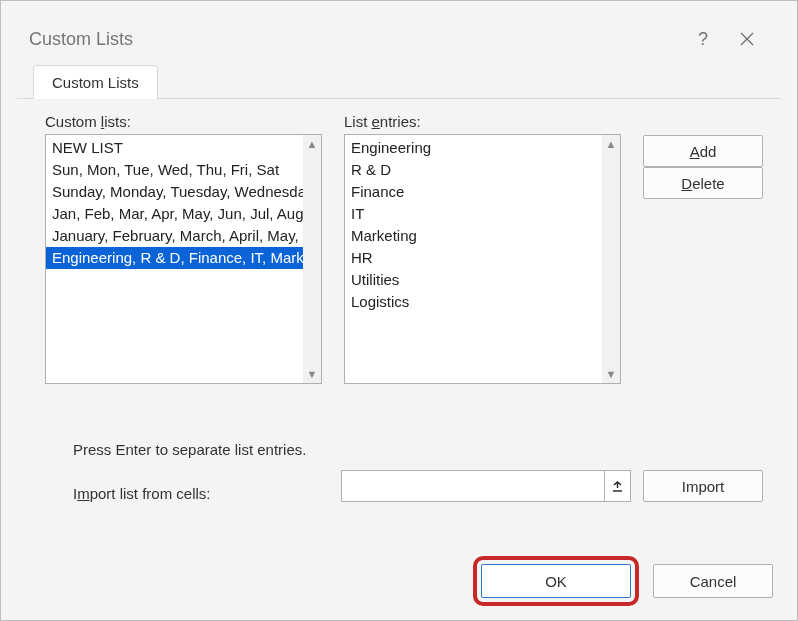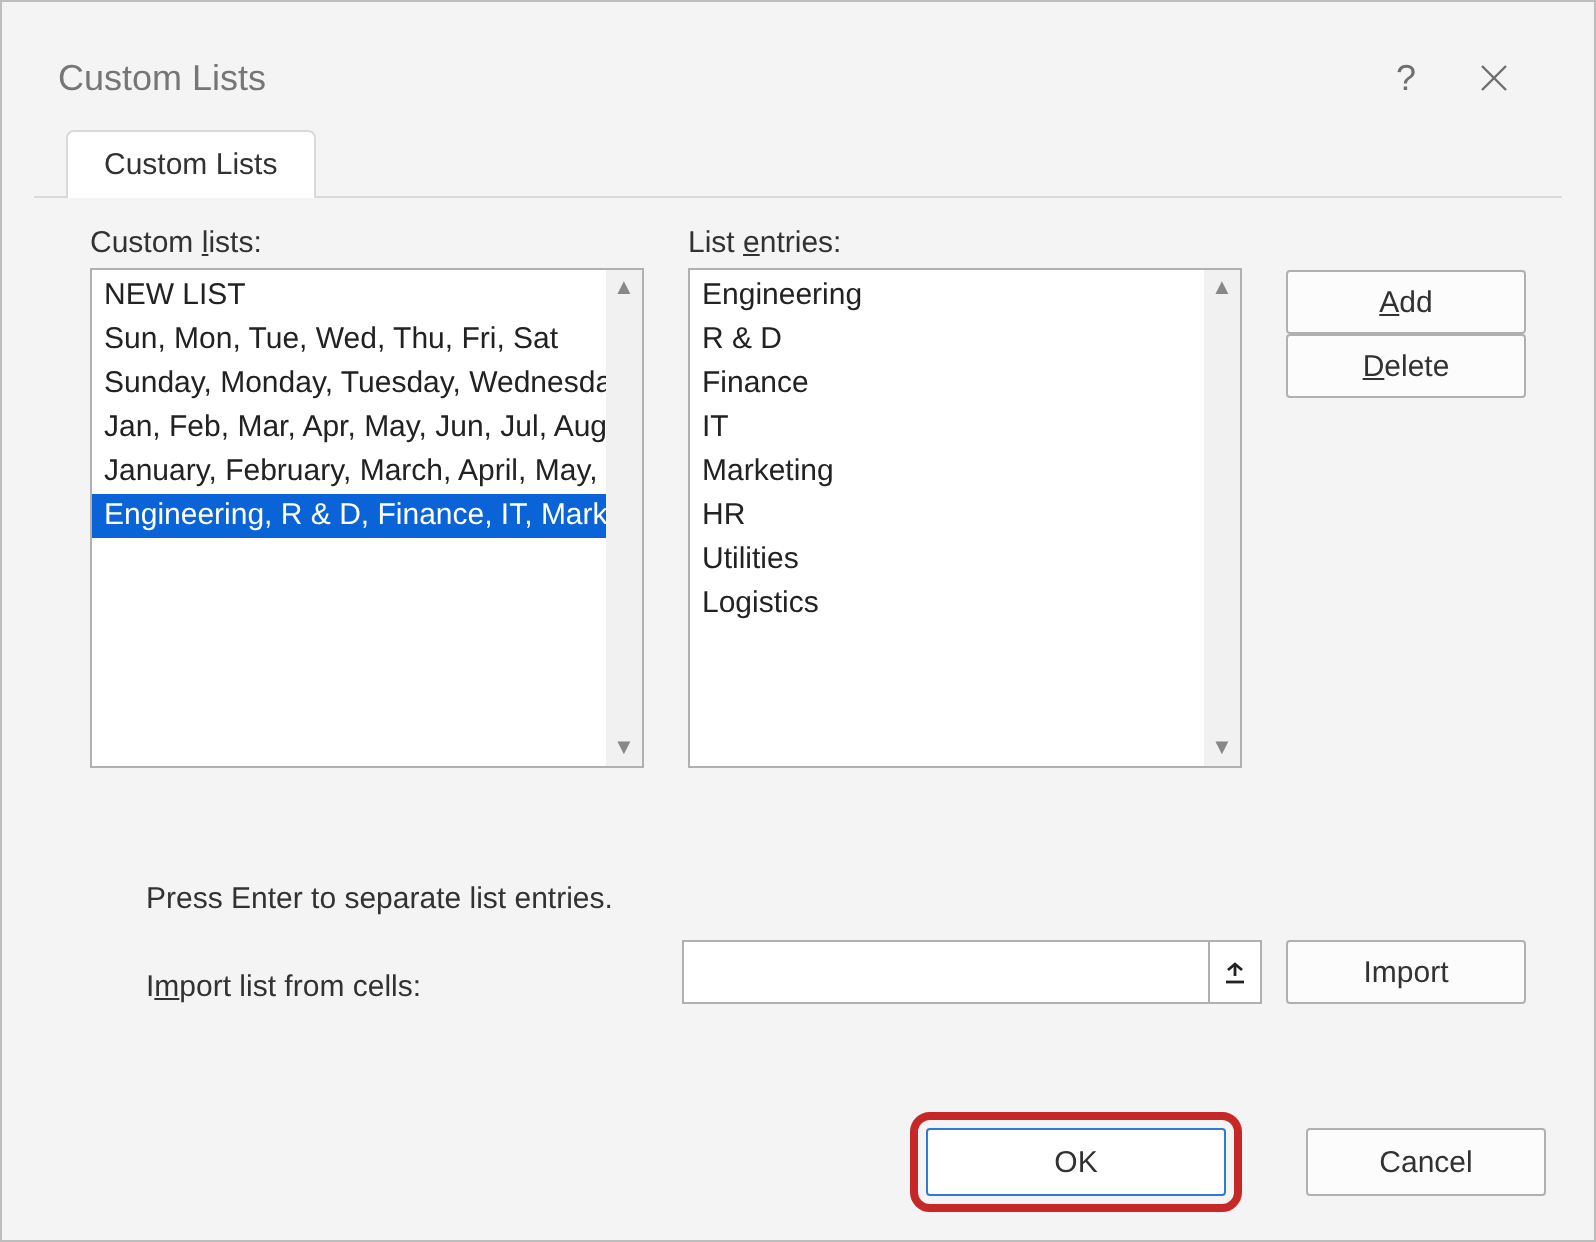--- a/index.html
+++ b/index.html
@@ -146,21 +146,21 @@
     justify-content:center;
     font-size:15px;
     color:#323232;
     border-radius:2px;
   }
   .footer {
     position:absolute;
     bottom: 14px;
     right: 24px;
     display:flex;
-    gap: 32px;
+    gap: 14px;
     align-items:center;
   }
   .ok-highlight {
     border: 4px solid #c62828;
     border-radius: 10px;
     padding: 4px;
   }
   .ok-btn {
     height: 34px;
     width: 150px;

